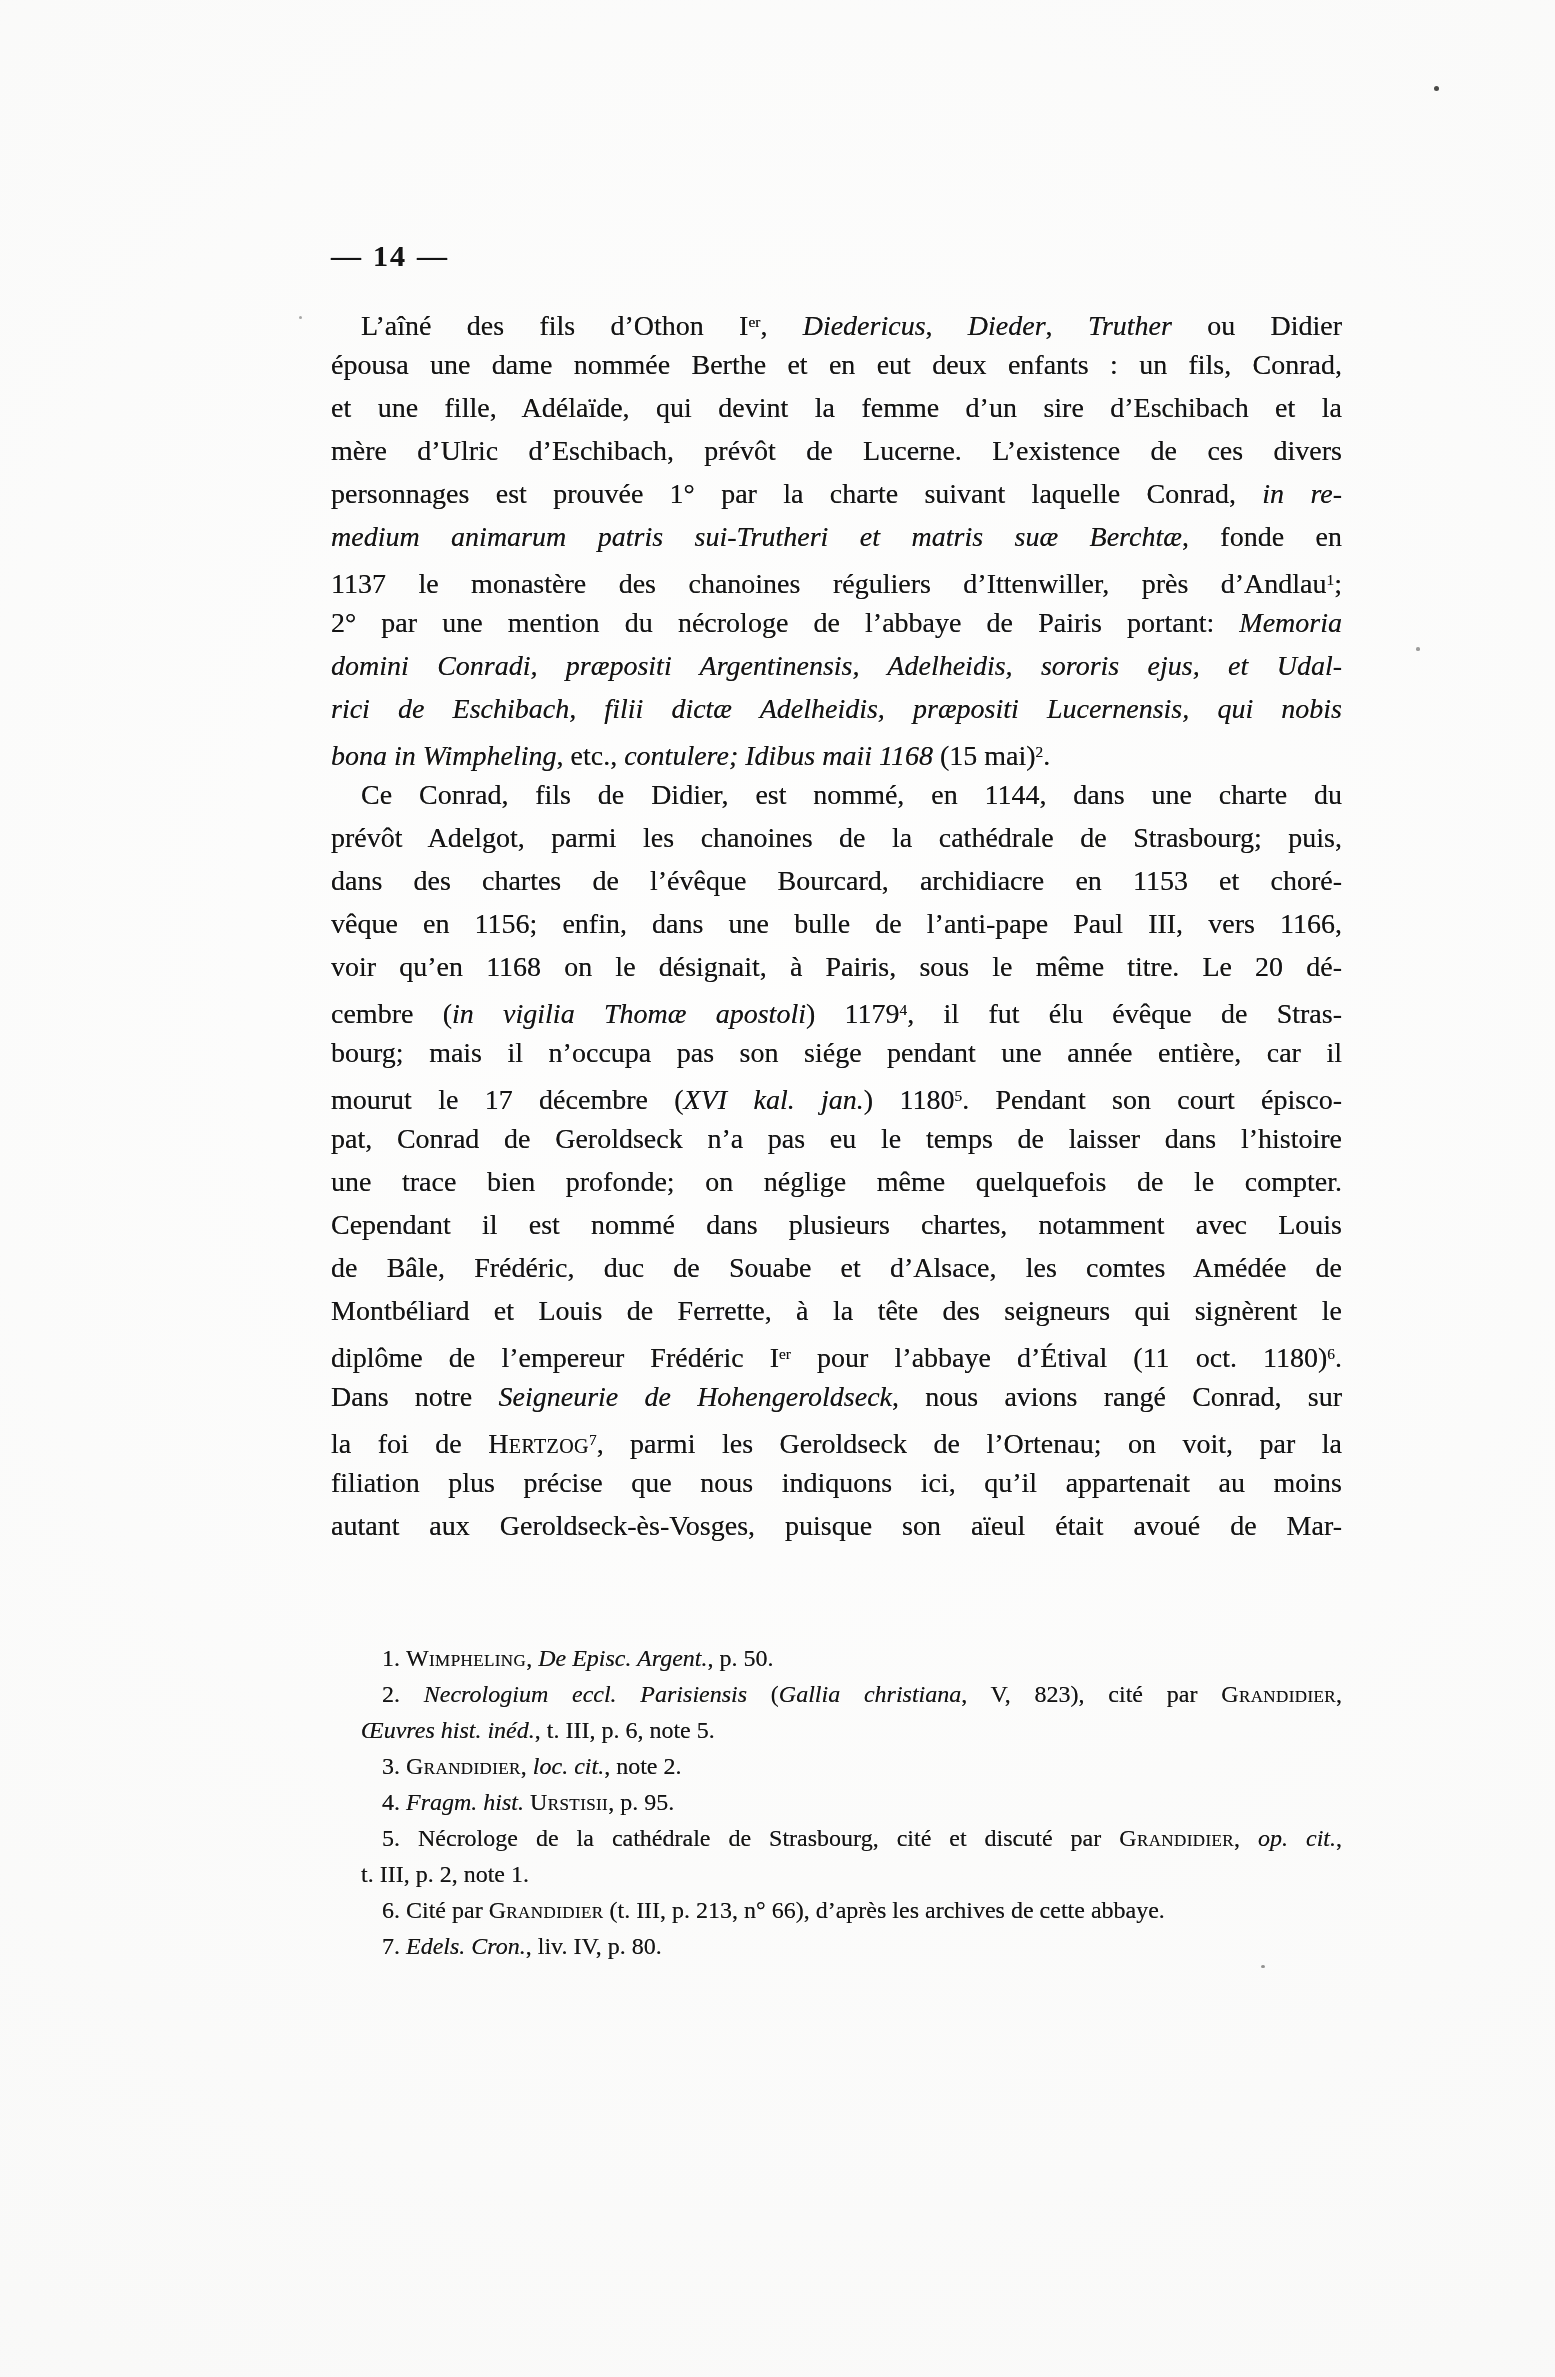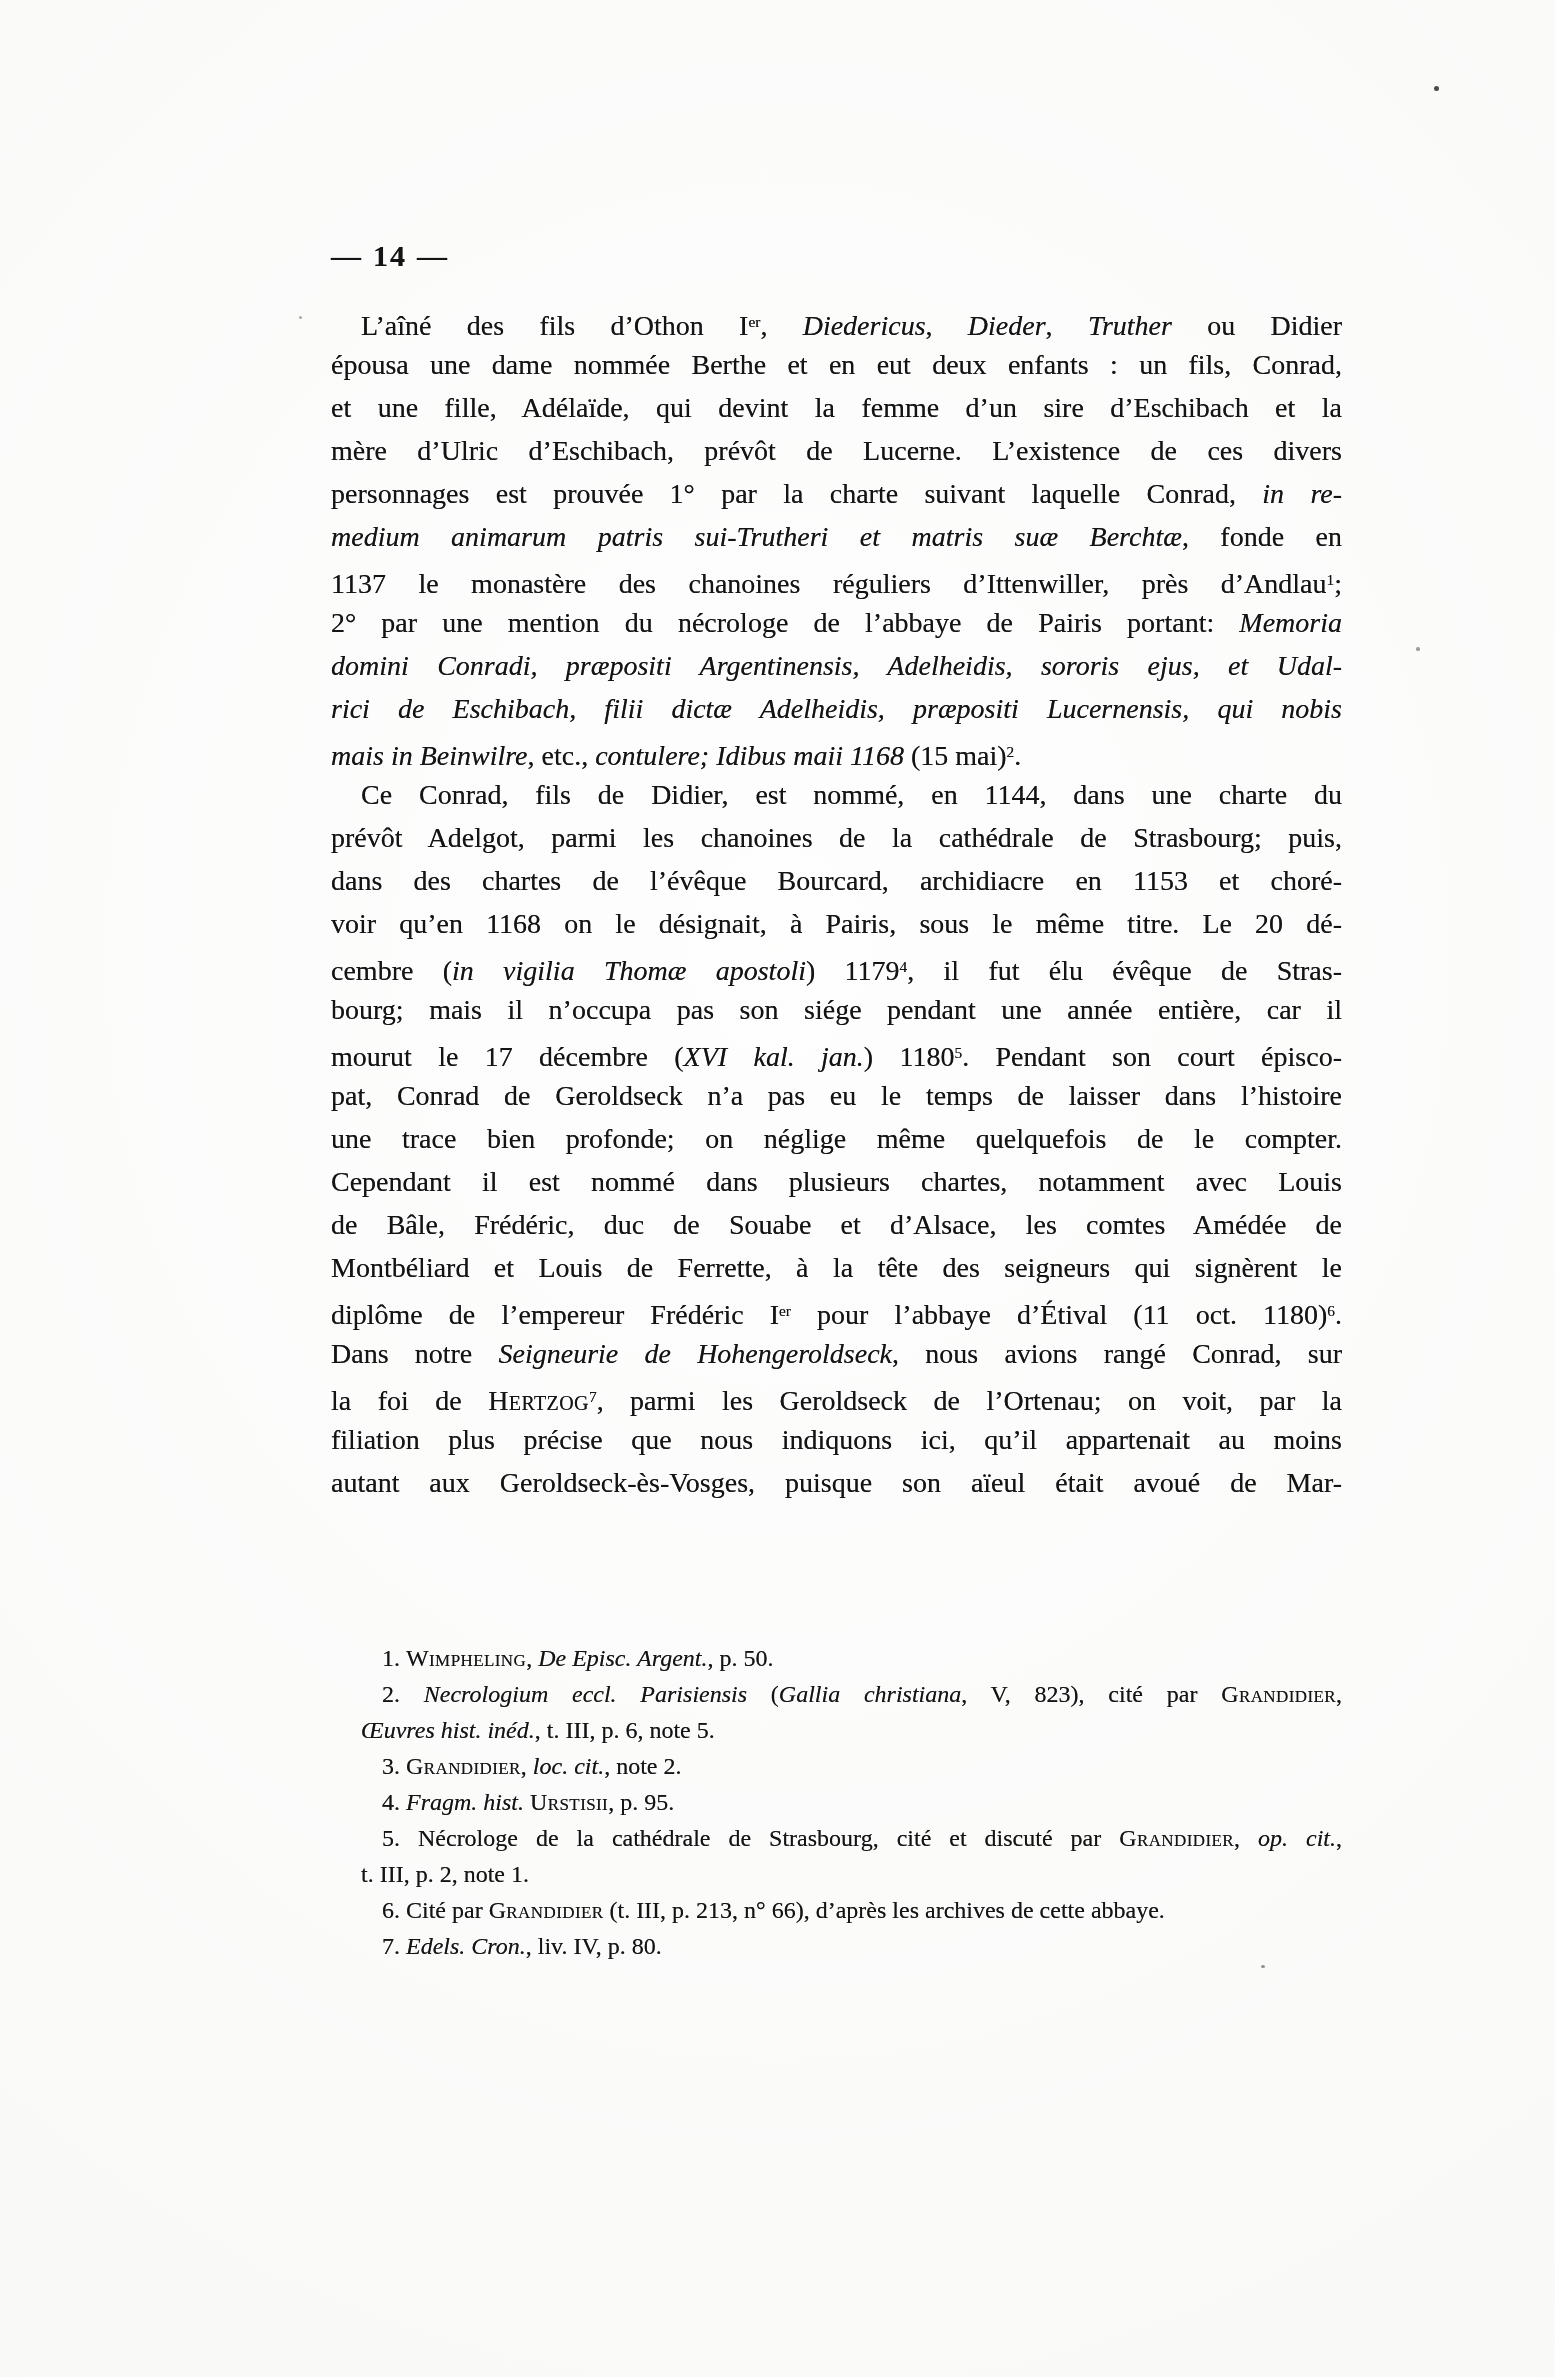--- a/index.html
+++ b/index.html
@@ -85,24 +85,25 @@
         <div class="line j ind"><span>L’aîné des fils d’Othon I</span><span class="sup">er</span><span>, </span><span class="i">Diedericus</span><span>, </span><span class="i">Dieder</span><span>, </span><span class="i">Truther</span><span> ou Didier</span></div>
         <div class="line j"><span>épousa une dame nommée Berthe et en eut deux enfants : un fils, Conrad,</span></div>
         <div class="line j"><span>et une fille, Adélaïde, qui devint la femme d’un sire d’Eschibach et la</span></div>
         <div class="line j"><span>mère d’Ulric d’Eschibach, prévôt de Lucerne. L’existence de ces divers</span></div>
         <div class="line j"><span>personnages est prouvée 1° par la charte suivant laquelle Conrad, </span><span class="i">in re-</span></div>
         <div class="line j"><span class="i">medium animarum patris sui-Trutheri et matris suæ Berchtæ</span><span>, fonde en</span></div>
         <div class="line j"><span>1137 le monastère des chanoines réguliers d’Ittenwiller, près d’Andlau</span><span class="sup">1</span><span>;</span></div>
         <div class="line j"><span>2° par une mention du nécrologe de l’abbaye de Pairis portant: </span><span class="i">Memoria</span></div>
         <div class="line j"><span class="i">domini Conradi, præpositi Argentinensis, Adelheidis, sororis ejus, et Udal-</span></div>
         <div class="line j"><span class="i">rici de Eschibach, filii dictæ Adelheidis, præpositi Lucernensis, qui nobis</span></div>
-        <div class="line"><span class="i">mais in Beinwilre</span><span>, etc., </span><span class="i">contulere; Idibus maii 1168</span><span> (15 mai)</span><span class="sup">2</span><span>.</span></div>
+        <div class="line"><span class="i">bona in Wimpheling</span><span>, etc., </span><span class="i">contulere; Idibus maii 1168</span><span> (15 mai)</span><span class="sup">2</span><span>.</span></div>
         <div class="line j ind"><span>Ce Conrad, fils de Didier, est nommé, en 1144, dans une charte du</span></div>
         <div class="line j"><span>prévôt Adelgot, parmi les chanoines de la cathédrale de Strasbourg; puis,</span></div>
         <div class="line j"><span>dans des chartes de l’évêque Bourcard, archidiacre en 1153 et choré-</span></div>
+        <div class="line j"><span>vêque en 1156; enfin, dans une bulle de l’anti-pape Paul III, vers 1166,</span></div>
         <div class="line j"><span>voir qu’en 1168 on le désignait, à Pairis, sous le même titre. Le 20 dé-</span></div>
         <div class="line j"><span>cembre (</span><span class="i">in vigilia Thomæ apostoli</span><span>) 1179</span><span class="sup">4</span><span>, il fut élu évêque de Stras-</span></div>
         <div class="line j"><span>bourg; mais il n’occupa pas son siége pendant une année entière, car il</span></div>
         <div class="line j"><span>mourut le 17 décembre (</span><span class="i">XVI kal. jan.</span><span>) 1180</span><span class="sup">5</span><span>. Pendant son court épisco-</span></div>
         <div class="line j"><span>pat, Conrad de Geroldseck n’a pas eu le temps de laisser dans l’histoire</span></div>
         <div class="line j"><span>une trace bien profonde; on néglige même quelquefois de le compter.</span></div>
         <div class="line j"><span>Cependant il est nommé dans plusieurs chartes, notamment avec Louis</span></div>
         <div class="line j"><span>de Bâle, Frédéric, duc de Souabe et d’Alsace, les comtes Amédée de</span></div>
         <div class="line j"><span>Montbéliard et Louis de Ferrette, à la tête des seigneurs qui signèrent le</span></div>
         <div class="line j"><span>diplôme de l’empereur Frédéric I</span><span class="sup">er</span><span> pour l’abbaye d’Étival (11 oct. 1180)</span><span class="sup">6</span><span>.</span></div>

